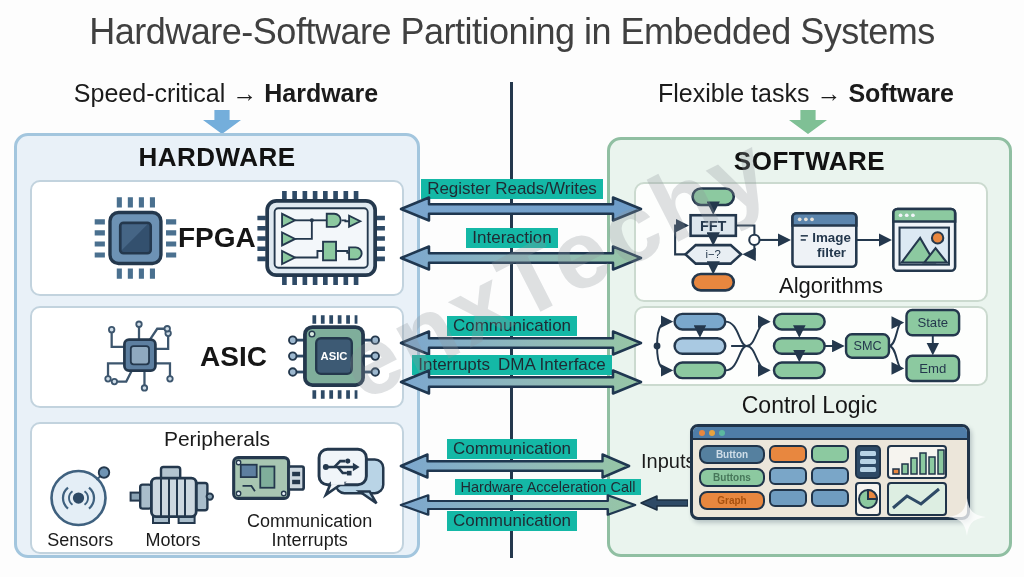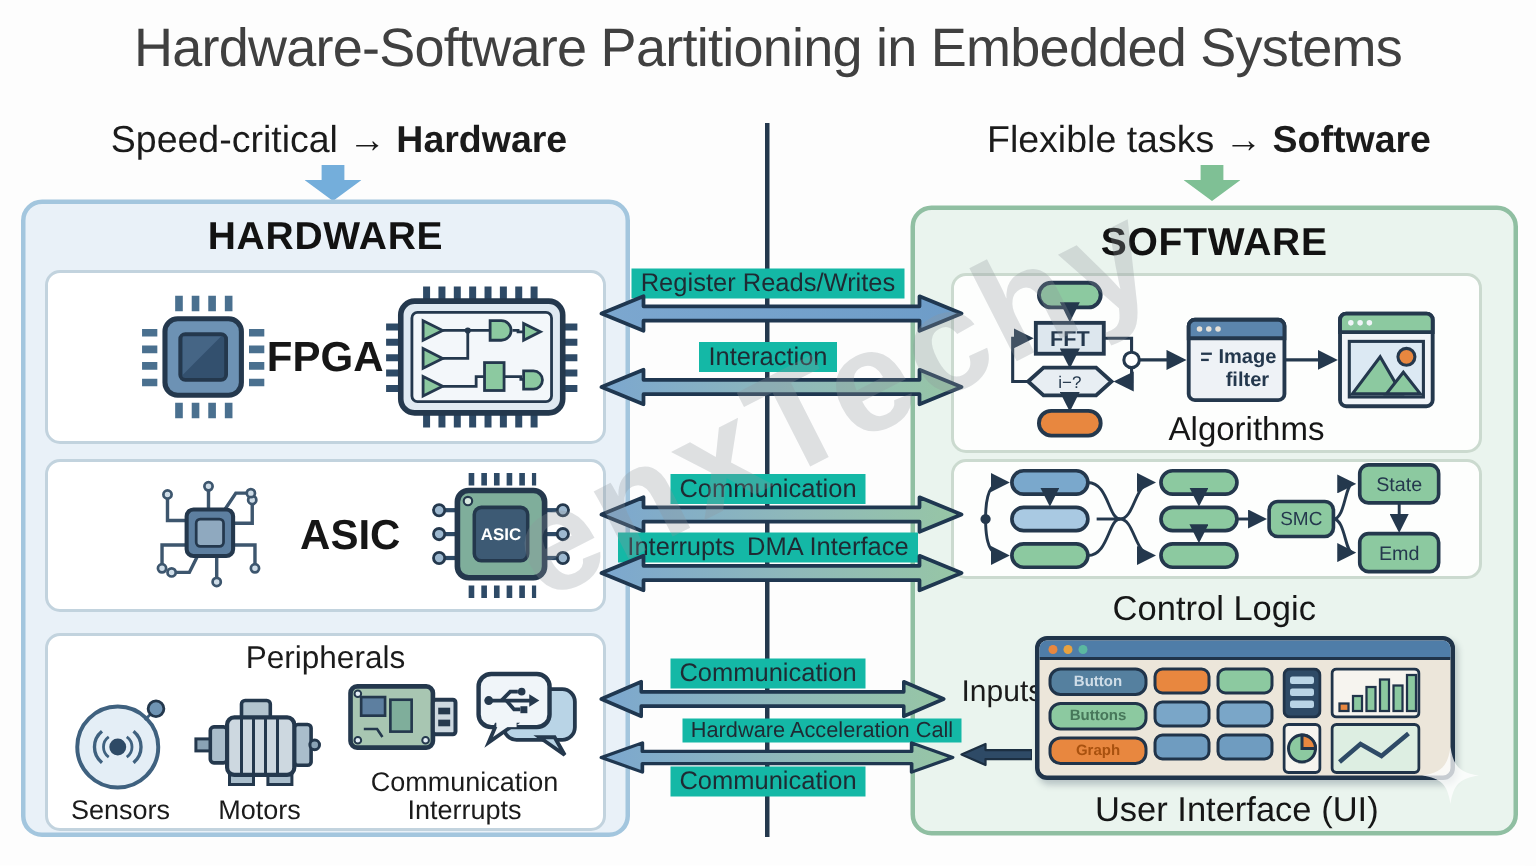--- a/index.html
+++ b/index.html
@@ -396,21 +396,20 @@
             <circle cx="13" cy="17" r="9" fill="#8cc9a0" stroke="#20344a" stroke-width="2"></circle>
             <path d="M13,17 L13,8 A9,9 0 0 1 22,17 Z" fill="#e8873f" stroke="#20344a" stroke-width="2"></path>
           </svg>
           <svg width="60" height="34" viewBox="0 0 60 34">
             <rect x="1" y="1" width="58" height="32" rx="3" fill="#ddeee2" stroke="#20344a" stroke-width="2"></rect>
             <polyline points="6,26 20,14 34,22 52,7" fill="none" stroke="#2e4a66" stroke-width="3"></polyline>
           </svg>
         </div>
       </div>
     </div>
-    <div class="ui-label">User Interface (UI)</div>
   </div>
 
   <div class="bus-label" style="top:179px">
       <span class="bg">Register Reads/Writes</span>
     </div>
   <div class="bus-arrow" style="left:398px; top:196px; width:246px">
     <svg viewBox="0 0 246 26" preserveAspectRatio="none">
         <path d="M3,13 L31,1.5 L31,8.2 L215,8.2 L215,1.5 L243,13 L215,24.5 L215,17.8 L31,17.8 L31,24.5 Z" fill="url(#gradBlue)" stroke="#1f3750" stroke-width="2.5" stroke-linejoin="round"></path>
       </svg>
   </div>

